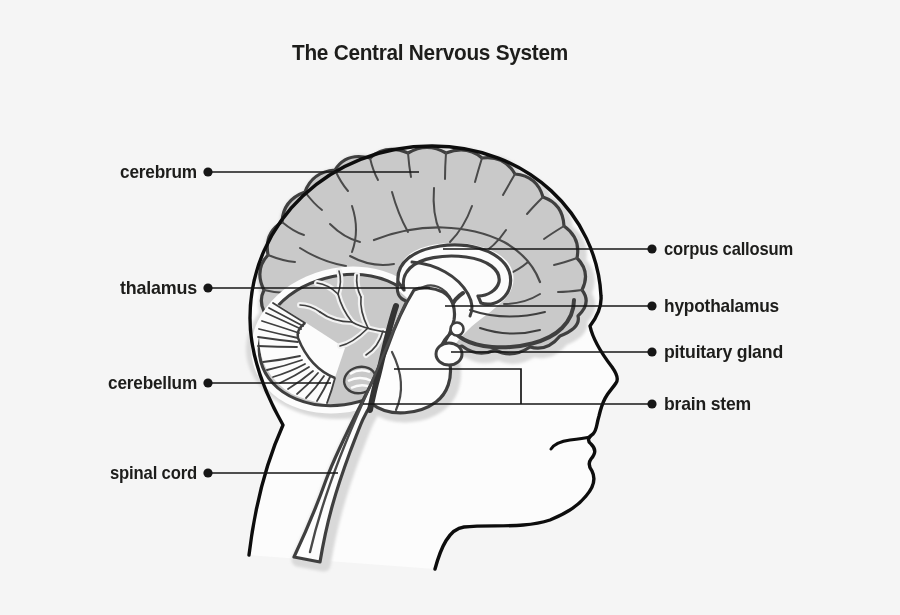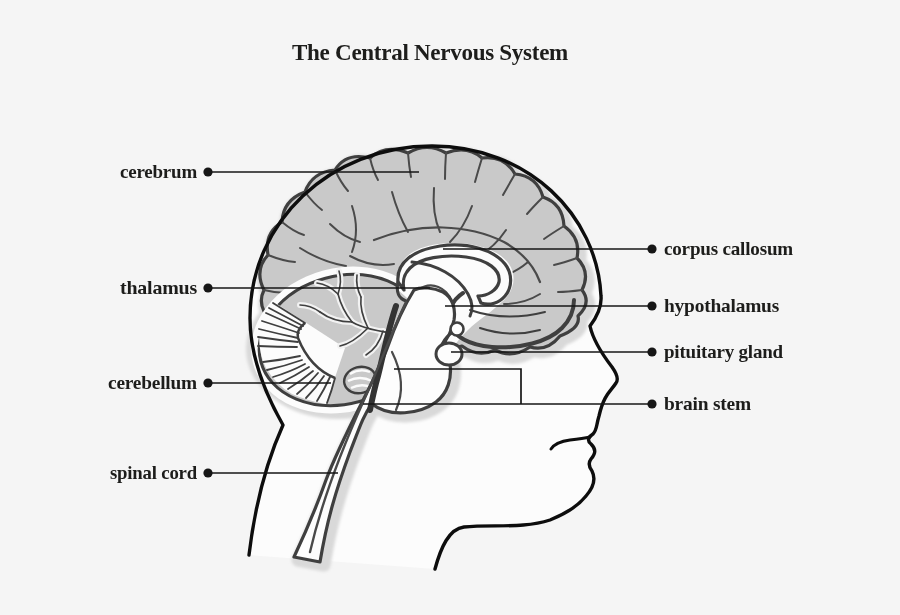--- a/index.html
+++ b/index.html
@@ -1,17 +1,17 @@
 <!DOCTYPE html>
 <html><head>
 <meta charset="utf-8">
 <style>
   html,body{margin:0;padding:0;background:#f5f5f5;}
   .stage{position:relative;width:900px;height:615px;background:#f5f5f5;overflow:hidden;
-         font-family:Liberation Serif, serif;}
+         font-family:Liberation Sans, sans-serif;}
   svg{position:absolute;inset:0;display:block;}
   text{fill:#1d1d1b;}
   .lbl{font-size:19px;font-weight:700;letter-spacing:-0.2px;}
   .ttl{font-size:22.5px;font-weight:700;letter-spacing:-0.3px;}
 </style>
 </head>
 <body>
 
 <div class="stage">
 <svg viewBox="0 0 900 615" width="900" height="615">

